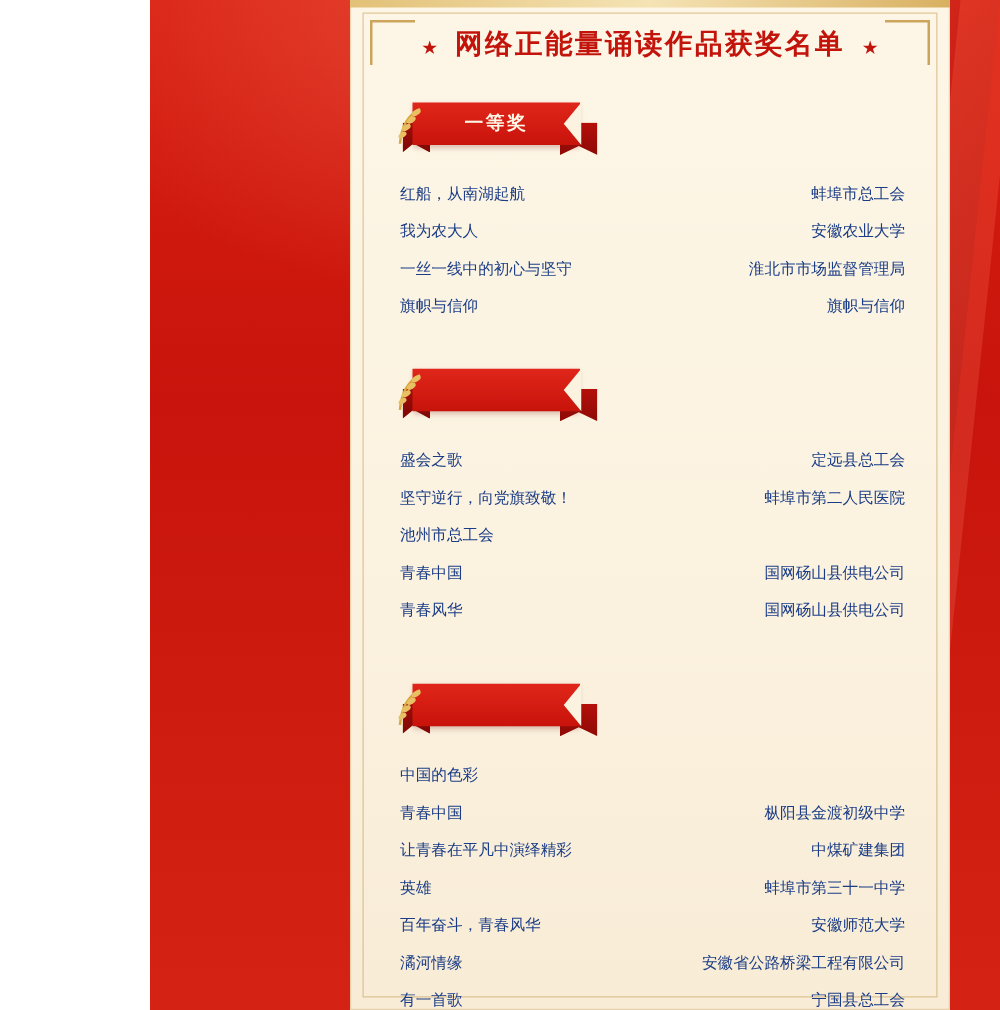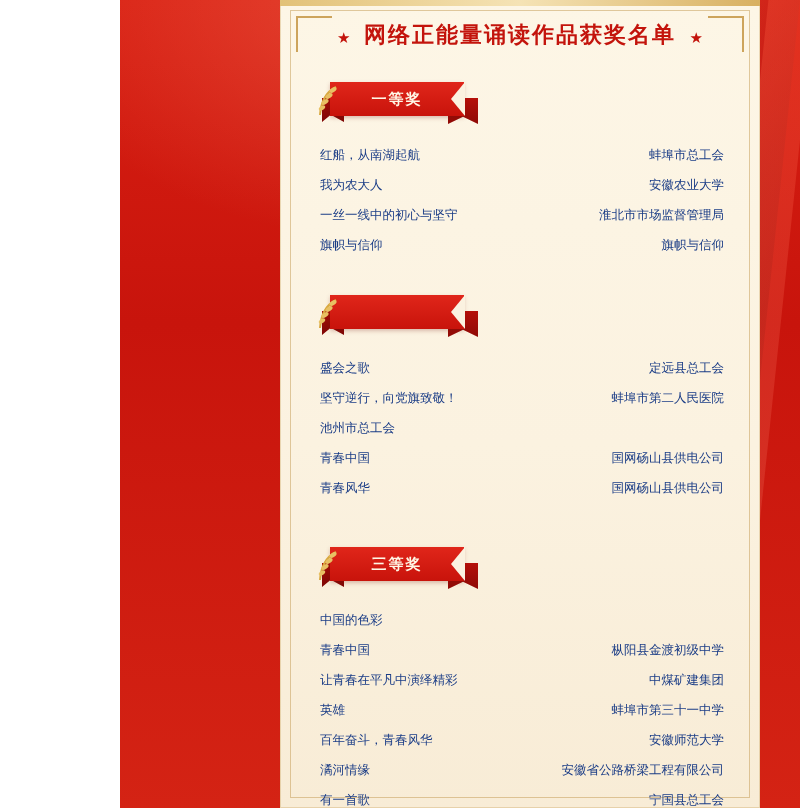--- a/index.html
+++ b/index.html
@@ -291,21 +291,20 @@
         <div class="tail-left"></div>
         <div class="tail"></div>
         <div class="flag"></div>
         <svg class="wheat" viewBox="0 0 26 34">
           <path d="M20 3 C10 8, 5 18, 4 31" stroke="#d8a83f" stroke-width="2" fill="none"></path>
           <ellipse cx="17" cy="6" rx="4" ry="2.2" fill="#e8c063" transform="rotate(-35 17 6)"></ellipse>
           <ellipse cx="13" cy="12" rx="4" ry="2.2" fill="#e8c063" transform="rotate(-35 13 12)"></ellipse>
           <ellipse cx="9" cy="18" rx="4" ry="2.2" fill="#e8c063" transform="rotate(-35 9 18)"></ellipse>
           <ellipse cx="6" cy="24" rx="3.6" ry="2" fill="#e8c063" transform="rotate(-35 6 24)"></ellipse>
         </svg>
-        <div class="label">三等奖</div>
       </div>
       <div class="rows" style="top:605px;">
         <div class="row">
           <span class="work">中国的色彩</span>
         </div>
         <div class="row">
           <span class="work">青春中国</span>
           <span class="org">枞阳县金渡初级中学</span>
         </div>
         <div class="row">

